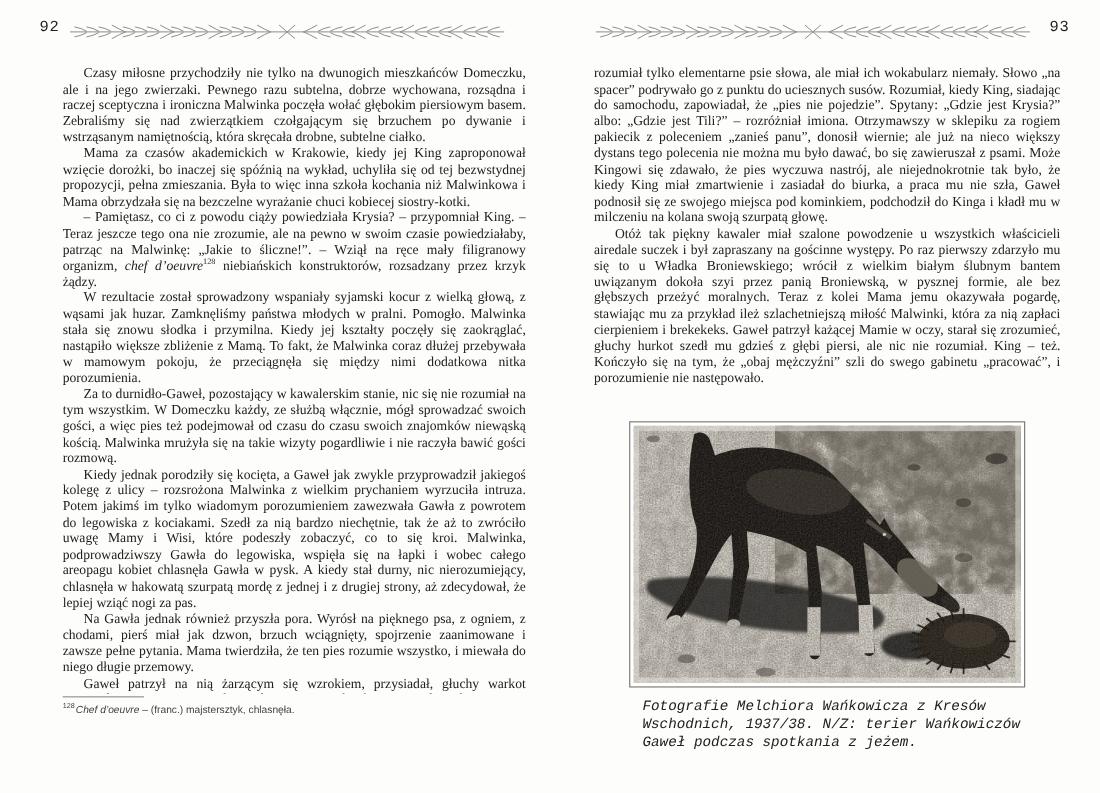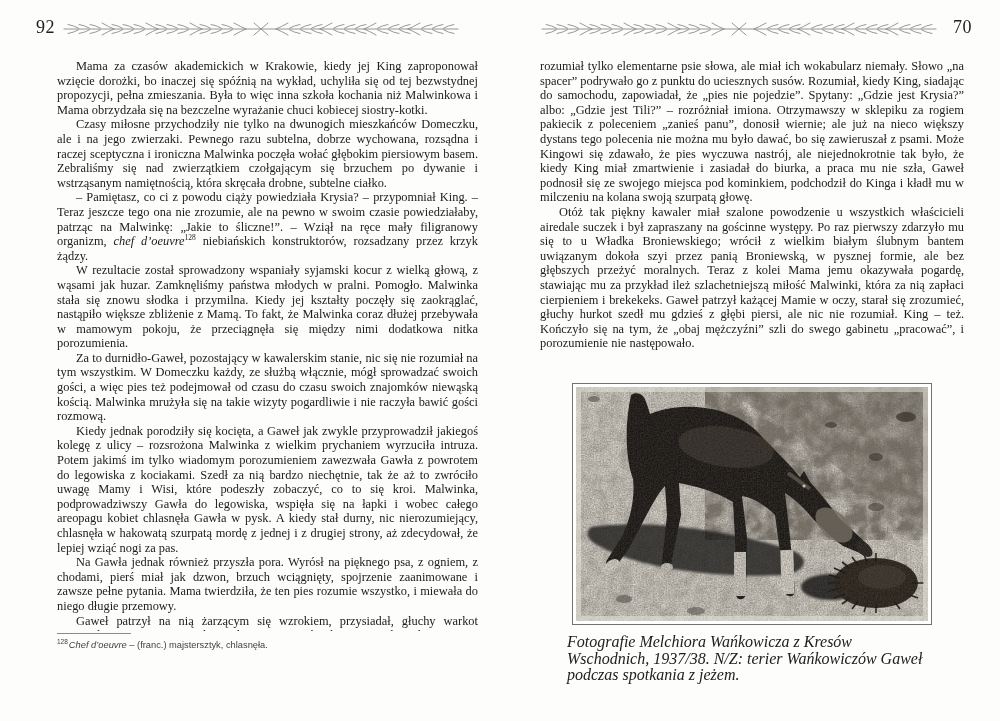--- a/index.html
+++ b/index.html
@@ -6,22 +6,22 @@
   body{
     width:1000px;height:721px;position:relative;overflow:hidden;
     background:#fdfdfb;color:#222120;
     font-family:"Liberation Serif", serif;
   }
   .page{position:absolute;top:0;height:721px;}
   .page-left{left:0;width:500px;}
   .page-right{left:500px;width:500px;}
 
   .page-num{
-    position:absolute;top:17px;font-size:18px;color:#1e1e1c;
-    font-family:Liberation Serif, serif;letter-spacing:.5px;
+    position:absolute;top:17px;font-size:14px;color:#1e1e1c;
+    font-family:Liberation Mono, monospace;letter-spacing:.5px;
   }
   .page-num.left{left:36px;}
   .page-num.right{right:28px;}
 
   .ornament{position:absolute;top:20px;height:18px;display:block;}
   .ornament.left{left:62px;right:40px;}
   .ornament.right{left:40px;right:62px;}
 
   .body-text{
     position:absolute;top:59px;
@@ -46,56 +46,57 @@
   .footnote sup.ref{font-size:6.5px;margin-right:1px;color:#434241;}
 
   .photo-frame{
     position:absolute;left:72px;top:383px;
     width:352px;height:234px;
     border:1px solid #75716b;padding:3px;background:#ffffff;
   }
   .photo-frame svg{display:block;}
 
   .photo-caption{
-    position:absolute;left:67px;top:634px;width:370px;
-    font-style:italic;font-size:16px;line-height:16.5px;color:#21201e;
+    position:absolute;left:84px;top:634px;width:370px;
+    font-style:italic;font-size:13px;line-height:16.5px;color:#21201e;
     text-align:left;
+    font-family:Liberation Mono, monospace;
   }
 </style>
 </head>
 <body>
 
 <section class="page page-left">
   <span class="page-num left">92</span>
   <span class="ornament left"><svg width="398" height="18">
         <path d="M2,9 L396,9 M6,4.5 Q12,5.5 16.5,8.2 M6,13.5 Q12,12.5 16.5,9.8 M17,4.5 Q23,5.5 27.5,8.2 M17,13.5 Q23,12.5 27.5,9.8 M28,4.5 Q34,5.5 38.5,8.2 M28,13.5 Q34,12.5 38.5,9.8 M40,3 Q47,7 52,9 M40,15 Q47,11 52,9 M50,4.5 Q56,5.5 60.5,8.2 M50,13.5 Q56,12.5 60.5,9.8 M61,4.5 Q67,5.5 71.5,8.2 M61,13.5 Q67,12.5 71.5,9.8 M72,4.5 Q78,5.5 82.5,8.2 M72,13.5 Q78,12.5 82.5,9.8 M84,3 Q91,7 96,9 M84,15 Q91,11 96,9 M94,4.5 Q100,5.5 104.5,8.2 M94,13.5 Q100,12.5 104.5,9.8 M105,4.5 Q111,5.5 115.5,8.2 M105,13.5 Q111,12.5 115.5,9.8 M116,4.5 Q122,5.5 126.5,8.2 M116,13.5 Q122,12.5 126.5,9.8 M128,3 Q135,7 140,9 M128,15 Q135,11 140,9 M138,4.5 Q144,5.5 148.5,8.2 M138,13.5 Q144,12.5 148.5,9.8 M149,4.5 Q155,5.5 159.5,8.2 M149,13.5 Q155,12.5 159.5,9.8 M160,4.5 Q166,5.5 170.5,8.2 M160,13.5 Q166,12.5 170.5,9.8 M172,3 Q179,7 184,9 M172,15 Q179,11 184,9 M392,4.5 Q386,5.5 381.5,8.2 M392,13.5 Q386,12.5 381.5,9.8 M381,4.5 Q375,5.5 370.5,8.2 M381,13.5 Q375,12.5 370.5,9.8 M370,4.5 Q364,5.5 359.5,8.2 M370,13.5 Q364,12.5 359.5,9.8 M358,3 Q351,7 346,9 M358,15 Q351,11 346,9 M348,4.5 Q342,5.5 337.5,8.2 M348,13.5 Q342,12.5 337.5,9.8 M337,4.5 Q331,5.5 326.5,8.2 M337,13.5 Q331,12.5 326.5,9.8 M326,4.5 Q320,5.5 315.5,8.2 M326,13.5 Q320,12.5 315.5,9.8 M314,3 Q307,7 302,9 M314,15 Q307,11 302,9 M304,4.5 Q298,5.5 293.5,8.2 M304,13.5 Q298,12.5 293.5,9.8 M293,4.5 Q287,5.5 282.5,8.2 M293,13.5 Q287,12.5 282.5,9.8 M282,4.5 Q276,5.5 271.5,8.2 M282,13.5 Q276,12.5 271.5,9.8 M270,3 Q263,7 258,9 M270,15 Q263,11 258,9 M260,4.5 Q254,5.5 249.5,8.2 M260,13.5 Q254,12.5 249.5,9.8 M249,4.5 Q243,5.5 238.5,8.2 M249,13.5 Q243,12.5 238.5,9.8 M238,4.5 Q232,5.5 227.5,8.2 M238,13.5 Q232,12.5 227.5,9.8 M226,3 Q219,7 214,9 M226,15 Q219,11 214,9 M192,3 Q199,9 206,15 M192,15 Q199,9 206,3 " fill="none" stroke="#8b8b8b" stroke-width="0.9" stroke-linecap="round"></path>
       </svg></span>
 
   <div class="body-text">
+    <p class="indent">Czasy miłosne przychodziły nie tylko na dwunogich mieszkańców Domeczku, ale i na jego zwierzaki. Pewnego razu subtelna, dobrze wychowana, rozsądna i raczej sceptyczna i ironiczna Malwinka poczęła wołać głębokim piersiowym basem. Zebraliśmy się nad zwierzątkiem czołgającym się brzuchem po dywanie i wstrząsanym namiętnością, która skręcała drobne, subtelne ciałko.</p>
     <p class="indent">Mama za czasów akademickich w Krakowie, kiedy jej King zaproponował wzięcie dorożki, bo inaczej się spóźnią na wykład, uchyliła się od tej bezwstydnej propozycji, pełna zmieszania. Była to więc inna szkoła kochania niż Malwinkowa i Mama obrzydzała się na bezczelne wyrażanie chuci kobiecej siostry-kotki.</p>
-    <p class="indent">Czasy miłosne przychodziły nie tylko na dwunogich mieszkańców Domeczku, ale i na jego zwierzaki. Pewnego razu subtelna, dobrze wychowana, rozsądna i raczej sceptyczna i ironiczna Malwinka poczęła wołać głębokim piersiowym basem. Zebraliśmy się nad zwierzątkiem czołgającym się brzuchem po dywanie i wstrząsanym namiętnością, która skręcała drobne, subtelne ciałko.</p>
     <p class="indent"><span>– Pamiętasz, co ci z powodu ciąży powiedziała Krysia? – przypomniał King. – Teraz jeszcze tego ona nie zrozumie, ale na pewno w swoim czasie powiedziałaby, patrząc na Malwinkę: „Jakie to śliczne!”. – Wziął na ręce mały filigranowy organizm, </span><i>chef d’oeuvre</i><sup class="ref">128</sup><span> niebiańskich konstruktorów, rozsadzany przez krzyk żądzy.</span></p>
     <p class="indent">W rezultacie został sprowadzony wspaniały syjamski kocur z wielką głową, z wąsami jak huzar. Zamknęliśmy państwa młodych w pralni. Pomogło. Malwinka stała się znowu słodka i przymilna. Kiedy jej kształty poczęły się zaokrąglać, nastąpiło większe zbliżenie z Mamą. To fakt, że Malwinka coraz dłużej przebywała w mamowym pokoju, że przeciągnęła się między nimi dodatkowa nitka porozumienia.</p>
     <p class="indent">Za to durnidło-Gaweł, pozostający w kawalerskim stanie, nic się nie rozumiał na tym wszystkim. W Domeczku każdy, ze służbą włącznie, mógł sprowadzać swoich gości, a więc pies też podejmował od czasu do czasu swoich znajomków niewąską kością. Malwinka mrużyła się na takie wizyty pogardliwie i nie raczyła bawić gości rozmową.</p>
     <p class="indent">Kiedy jednak porodziły się kocięta, a Gaweł jak zwykle przyprowadził jakiegoś kolegę z ulicy – rozsrożona Malwinka z wielkim prychaniem wyrzuciła intruza. Potem jakimś im tylko wiadomym porozumieniem zawezwała Gawła z powrotem do legowiska z kociakami. Szedł za nią bardzo niechętnie, tak że aż to zwróciło uwagę Mamy i Wisi, które podeszły zobaczyć, co to się kroi. Malwinka, podprowadziwszy Gawła do legowiska, wspięła się na łapki i wobec całego areopagu kobiet chlasnęła Gawła w pysk. A kiedy stał durny, nic nierozumiejący, chlasnęła w hakowatą szurpatą mordę z jednej i z drugiej strony, aż zdecydował, że lepiej wziąć nogi za pas.</p>
     <p class="indent section-start">Na Gawła jednak również przyszła pora. Wyrósł na pięknego psa, z ogniem, z chodami, pierś miał jak dzwon, brzuch wciągnięty, spojrzenie zaanimowane i zawsze pełne pytania. Mama twierdziła, że ten pies rozumie wszystko, i miewała do niego długie przemowy.</p>
     <p class="indent">Gaweł patrzył na nią żarzącym się wzrokiem, przysiadał, głuchy warkot wyrywał mu się z piersi – tak starał się zrozumieć mówiącego człowieka. Niestety jednak,</p>
   </div>
 
   <footer class="footnote">
     <div class="footnote-rule"></div>
     <p><sup class="ref">128</sup><i>Chef d’oeuvre</i><span> – (franc.) majstersztyk, chlasnęła.</span></p>
   </footer>
 </section>
 
 <section class="page page-right">
   <span class="ornament right"><svg width="398" height="18">
         <path d="M2,9 L396,9 M6,4.5 Q12,5.5 16.5,8.2 M6,13.5 Q12,12.5 16.5,9.8 M17,4.5 Q23,5.5 27.5,8.2 M17,13.5 Q23,12.5 27.5,9.8 M28,4.5 Q34,5.5 38.5,8.2 M28,13.5 Q34,12.5 38.5,9.8 M40,3 Q47,7 52,9 M40,15 Q47,11 52,9 M50,4.5 Q56,5.5 60.5,8.2 M50,13.5 Q56,12.5 60.5,9.8 M61,4.5 Q67,5.5 71.5,8.2 M61,13.5 Q67,12.5 71.5,9.8 M72,4.5 Q78,5.5 82.5,8.2 M72,13.5 Q78,12.5 82.5,9.8 M84,3 Q91,7 96,9 M84,15 Q91,11 96,9 M94,4.5 Q100,5.5 104.5,8.2 M94,13.5 Q100,12.5 104.5,9.8 M105,4.5 Q111,5.5 115.5,8.2 M105,13.5 Q111,12.5 115.5,9.8 M116,4.5 Q122,5.5 126.5,8.2 M116,13.5 Q122,12.5 126.5,9.8 M128,3 Q135,7 140,9 M128,15 Q135,11 140,9 M138,4.5 Q144,5.5 148.5,8.2 M138,13.5 Q144,12.5 148.5,9.8 M149,4.5 Q155,5.5 159.5,8.2 M149,13.5 Q155,12.5 159.5,9.8 M160,4.5 Q166,5.5 170.5,8.2 M160,13.5 Q166,12.5 170.5,9.8 M172,3 Q179,7 184,9 M172,15 Q179,11 184,9 M392,4.5 Q386,5.5 381.5,8.2 M392,13.5 Q386,12.5 381.5,9.8 M381,4.5 Q375,5.5 370.5,8.2 M381,13.5 Q375,12.5 370.5,9.8 M370,4.5 Q364,5.5 359.5,8.2 M370,13.5 Q364,12.5 359.5,9.8 M358,3 Q351,7 346,9 M358,15 Q351,11 346,9 M348,4.5 Q342,5.5 337.5,8.2 M348,13.5 Q342,12.5 337.5,9.8 M337,4.5 Q331,5.5 326.5,8.2 M337,13.5 Q331,12.5 326.5,9.8 M326,4.5 Q320,5.5 315.5,8.2 M326,13.5 Q320,12.5 315.5,9.8 M314,3 Q307,7 302,9 M314,15 Q307,11 302,9 M304,4.5 Q298,5.5 293.5,8.2 M304,13.5 Q298,12.5 293.5,9.8 M293,4.5 Q287,5.5 282.5,8.2 M293,13.5 Q287,12.5 282.5,9.8 M282,4.5 Q276,5.5 271.5,8.2 M282,13.5 Q276,12.5 271.5,9.8 M270,3 Q263,7 258,9 M270,15 Q263,11 258,9 M260,4.5 Q254,5.5 249.5,8.2 M260,13.5 Q254,12.5 249.5,9.8 M249,4.5 Q243,5.5 238.5,8.2 M249,13.5 Q243,12.5 238.5,9.8 M238,4.5 Q232,5.5 227.5,8.2 M238,13.5 Q232,12.5 227.5,9.8 M226,3 Q219,7 214,9 M226,15 Q219,11 214,9 M192,3 Q199,9 206,15 M192,15 Q199,9 206,3 " fill="none" stroke="#8b8b8b" stroke-width="0.9" stroke-linecap="round"></path>
       </svg></span>
-  <span class="page-num right">70</span>
+  <span class="page-num right">93</span>
 
   <div class="body-text">
     <p>rozumiał tylko elementarne psie słowa, ale miał ich wokabularz niemały. Słowo „na spacer” podrywało go z punktu do uciesznych susów. Rozumiał, kiedy King, siadając do samochodu, zapowiadał, że „pies nie pojedzie”. Spytany: „Gdzie jest Krysia?” albo: „Gdzie jest Tili?” – rozróżniał imiona. Otrzymawszy w sklepiku za rogiem pakiecik z poleceniem „zanieś panu”, donosił wiernie; ale już na nieco większy dystans tego polecenia nie można mu było dawać, bo się zawieruszał z psami. Może Kingowi się zdawało, że pies wyczuwa nastrój, ale niejednokrotnie tak było, że kiedy King miał zmartwienie i zasiadał do biurka, a praca mu nie szła, Gaweł podnosił się ze swojego miejsca pod kominkiem, podchodził do Kinga i kładł mu w milczeniu na kolana swoją szurpatą głowę.</p>
     <p class="indent">Otóż tak piękny kawaler miał szalone powodzenie u wszystkich właścicieli airedale suczek i był zapraszany na gościnne występy. Po raz pierwszy zdarzyło mu się to u Władka Broniewskiego; wrócił z wielkim białym ślubnym bantem uwiązanym dokoła szyi przez panią Broniewską, w pysznej formie, ale bez głębszych przeżyć moralnych. Teraz z kolei Mama jemu okazywała pogardę, stawiając mu za przykład ileż szlachetniejszą miłość Malwinki, która za nią zapłaci cierpieniem i brekekeks. Gaweł patrzył każącej Mamie w oczy, starał się zrozumieć, głuchy hurkot szedł mu gdzieś z głębi piersi, ale nic nie rozumiał. King – też. Kończyło się na tym, że „obaj mężczyźni” szli do swego gabinetu „pracować”, i porozumienie nie następowało.</p>
   </div>
 
   <figure class="photo-frame" style="margin:0;">
     <svg width="352" height="234" viewBox="0 0 352 234">
       <defs>
         <filter id="grain" x="0" y="0" width="100%" height="100%">

